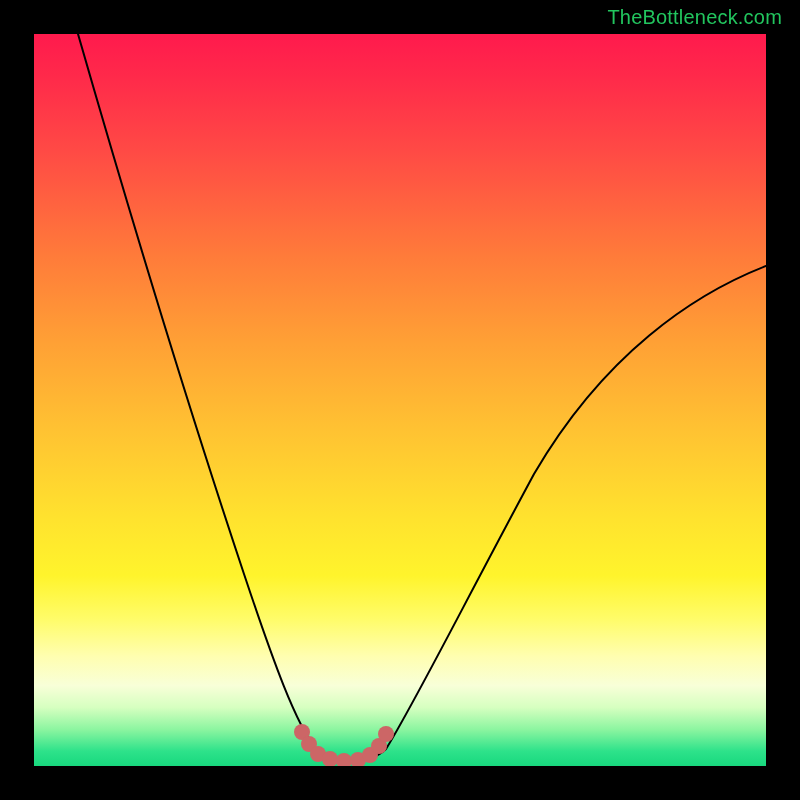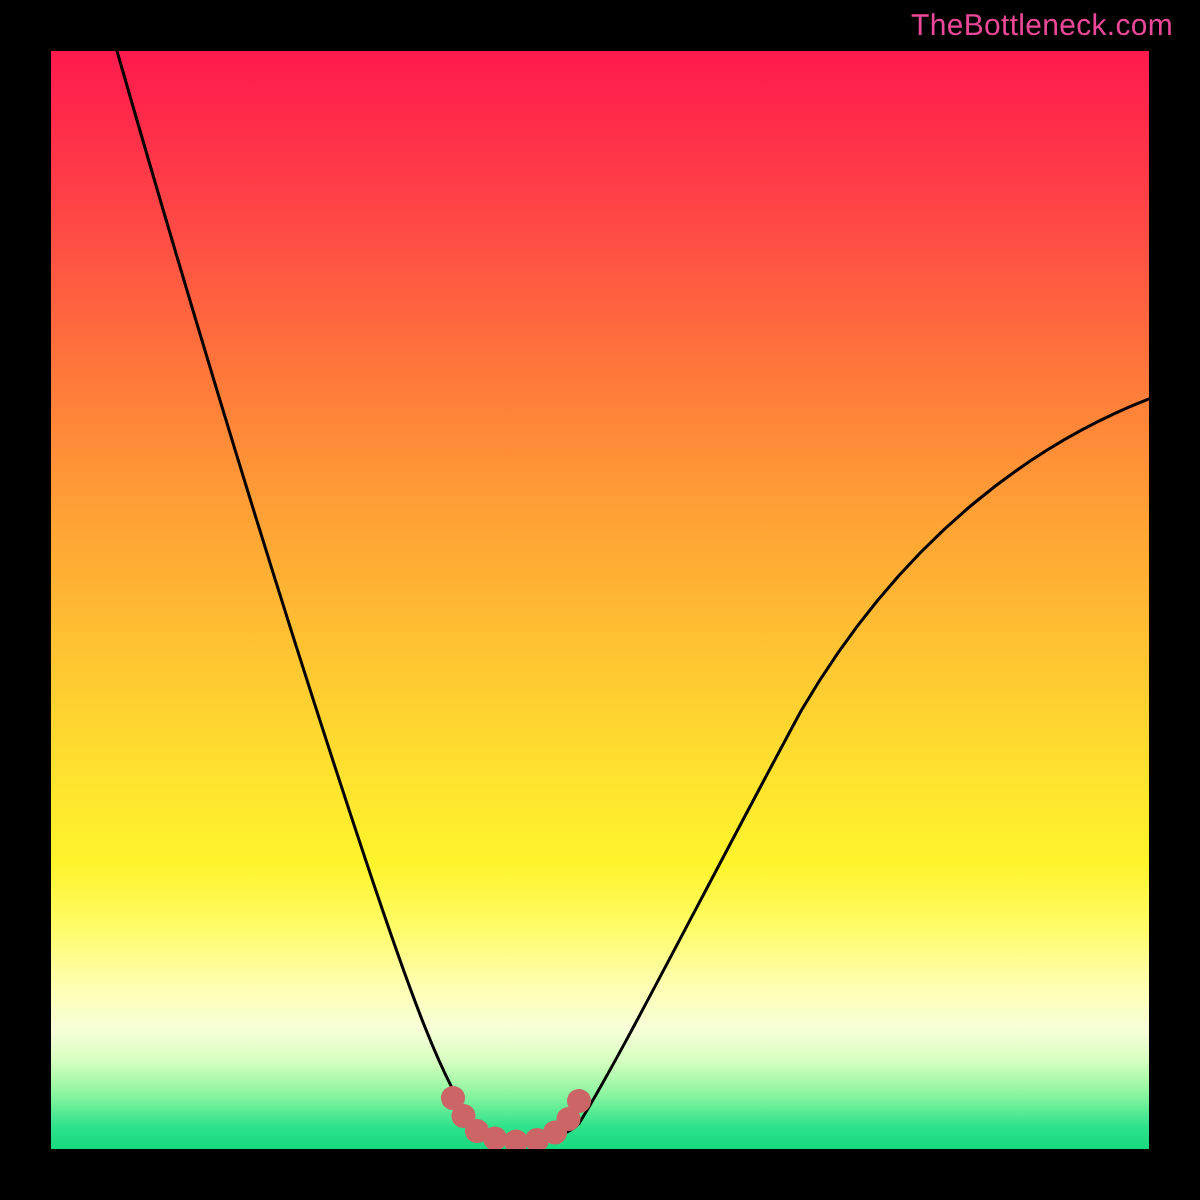--- a/index.html
+++ b/index.html
@@ -42,21 +42,21 @@
       #d6ffc0 92%,
       #8cf5a0 95%,
       #2de28a 98%,
       #18d87e 100%
     );
   }
   .watermark {
     position: absolute;
     top: 6px;
     right: 18px;
-    color: #ec4899;
+    color: #22c55e;
     font-size: 20px;
     font-weight: 400;
     letter-spacing: 0.2px;
     margin-left: 33px;
   }
   svg.curve {
     position: absolute;
     left: 0;
     top: 0;
     width: 732px;

